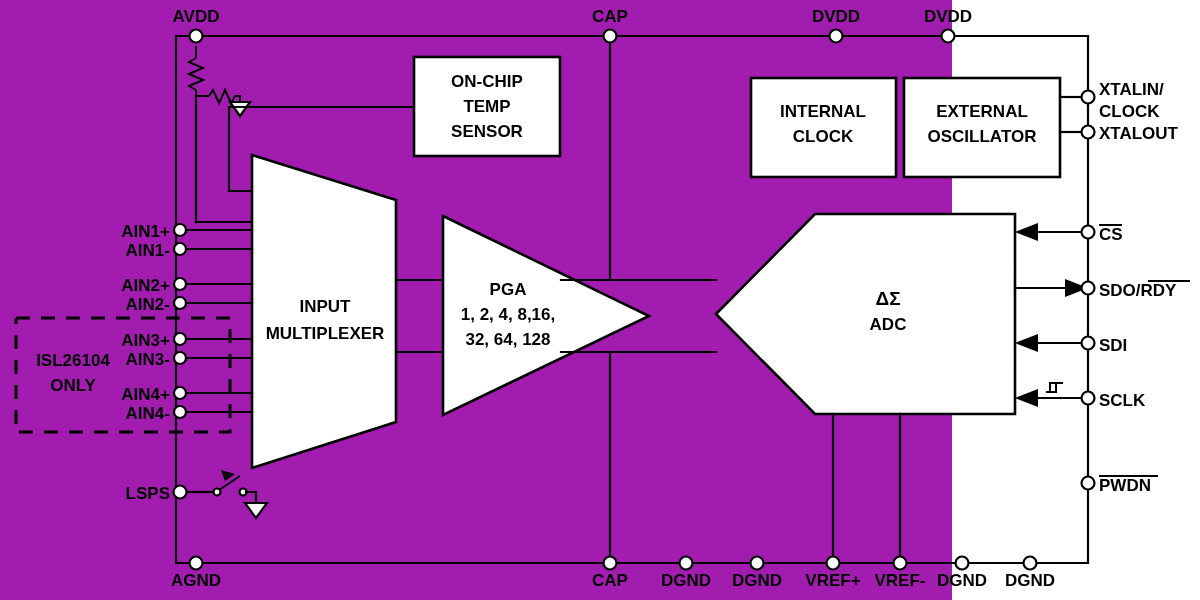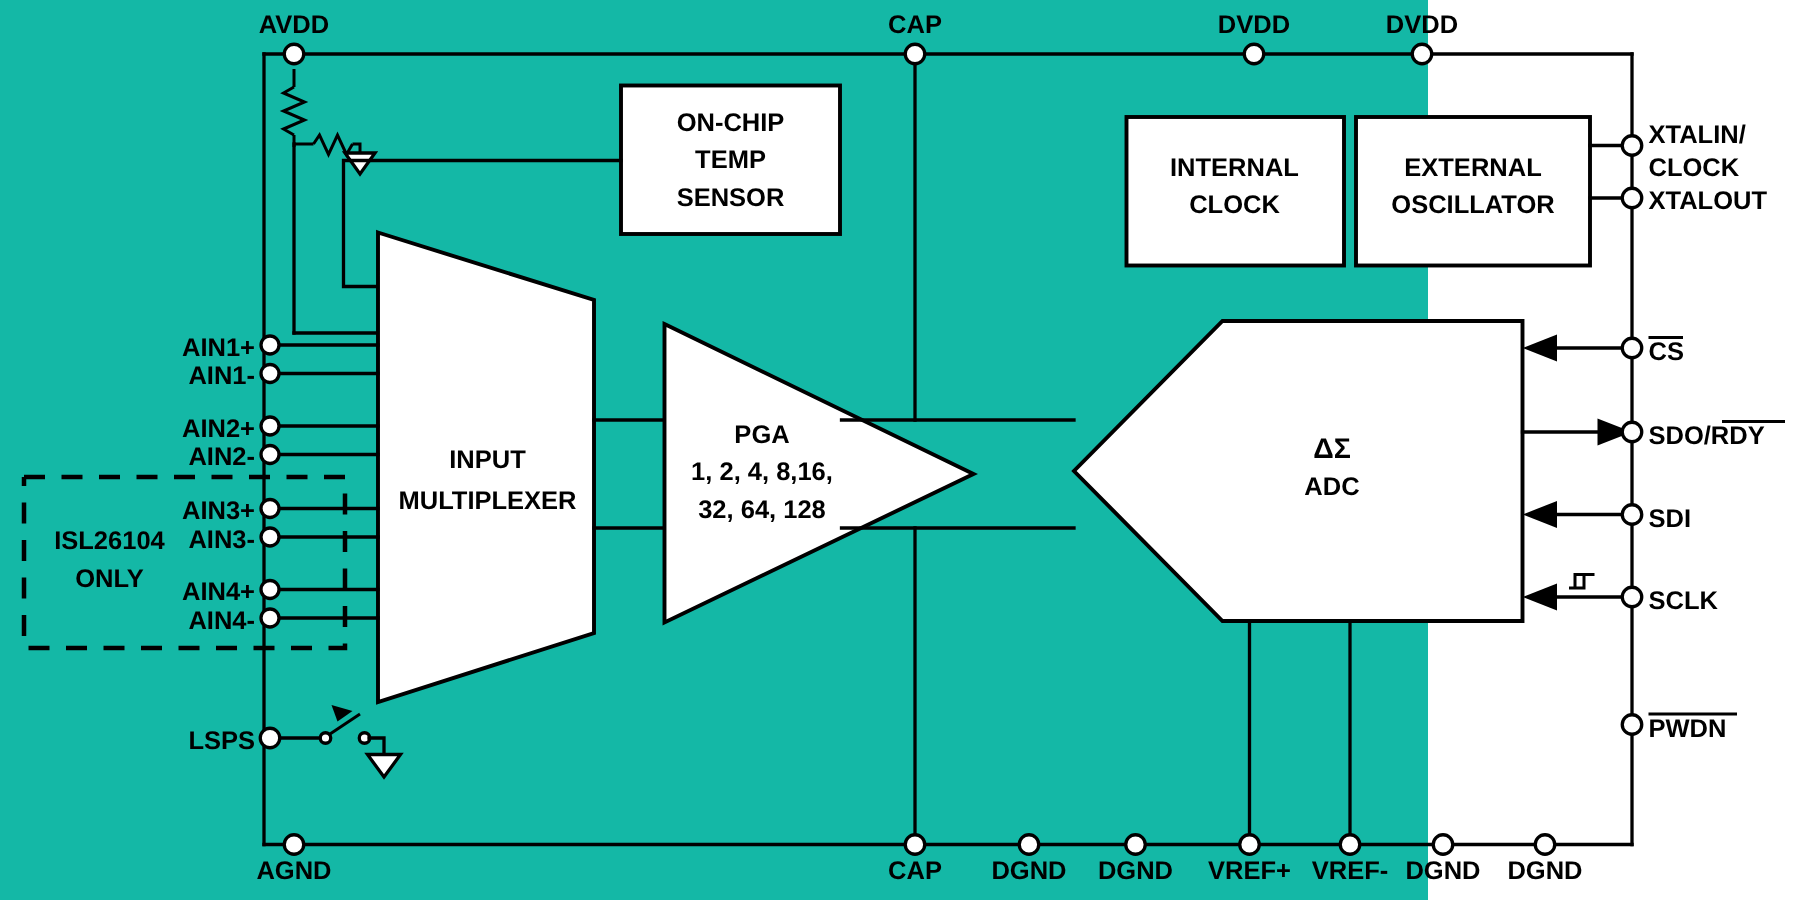--- a/index.html
+++ b/index.html
@@ -4,21 +4,21 @@
 <style>
   html, body {
     margin: 0;
     padding: 0;
     background: #ffffff;
   }
   #diagram-root {
     position: relative;
     width: 952px;
     height: 600px;
-    background: #14b8a6;
+    background: #a21caf;
     font-family: "Liberation Sans", sans-serif;
   }
   svg.sheet {
     position: absolute;
     left: 0;
     top: 0;
     width: 1200px;
     height: 600px;
   }
   .wire {

